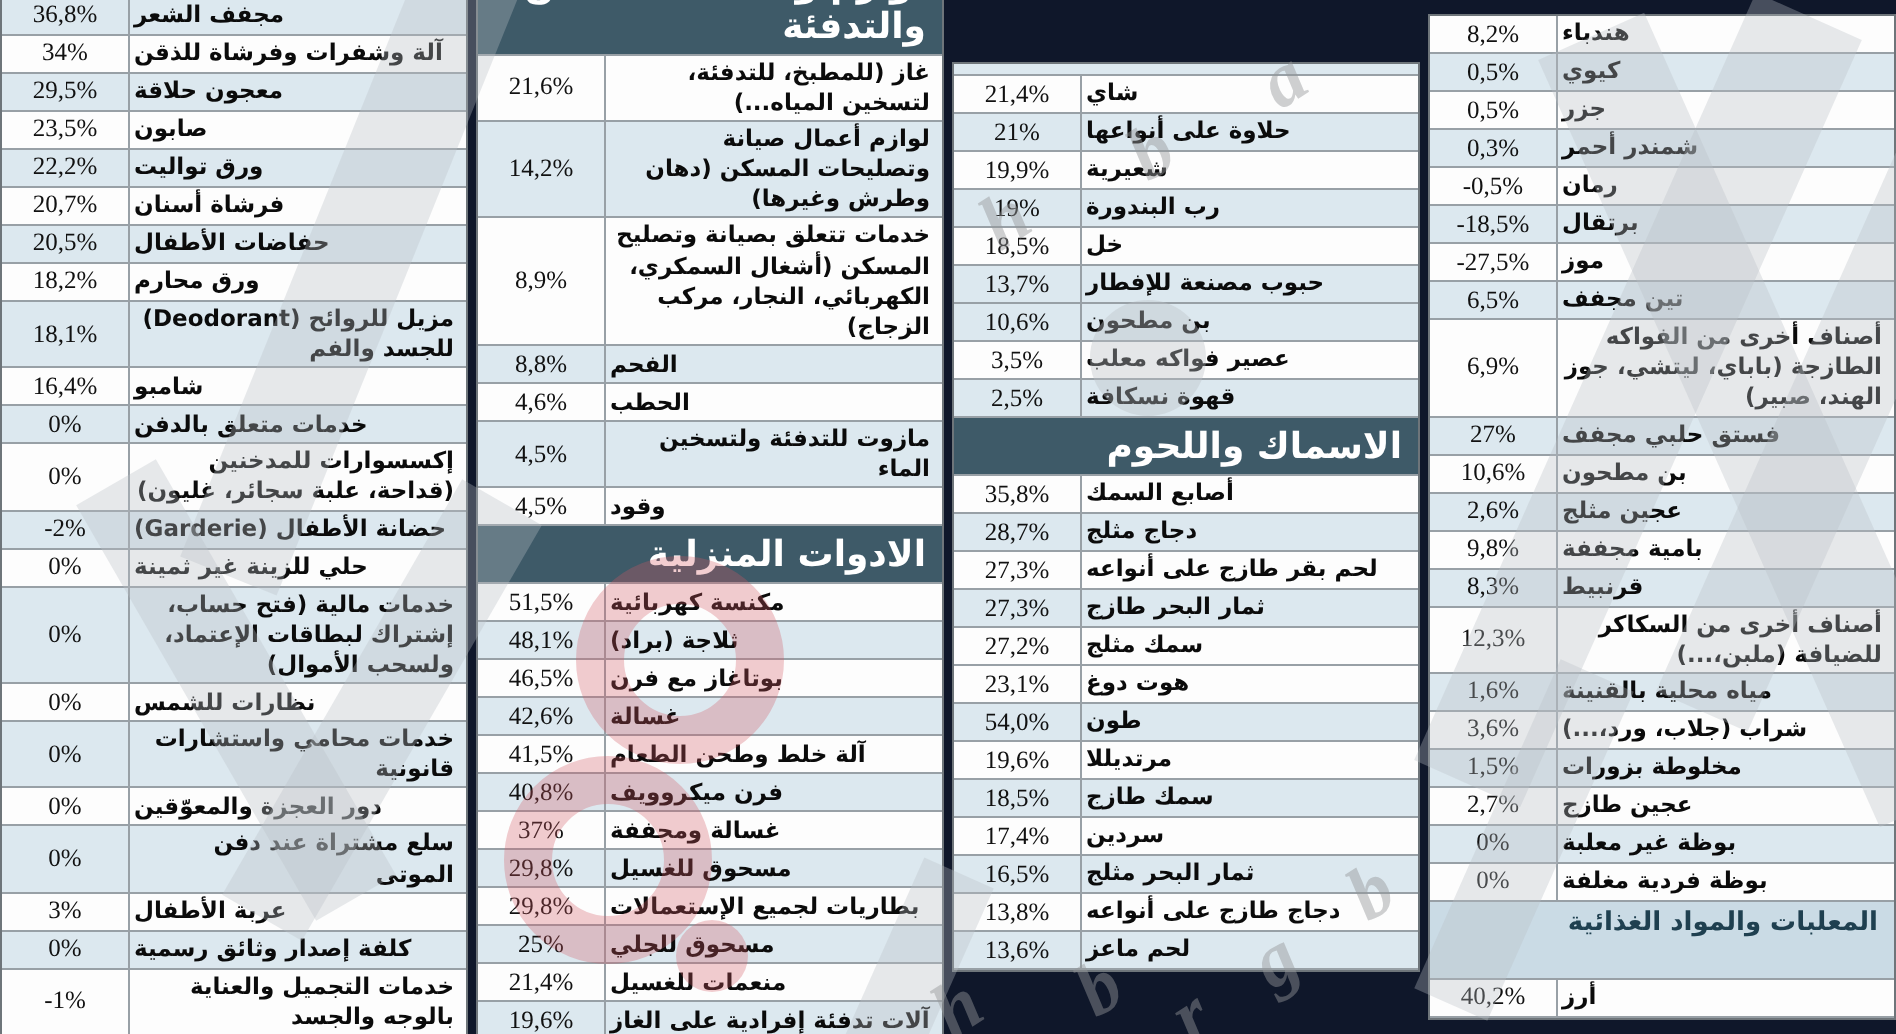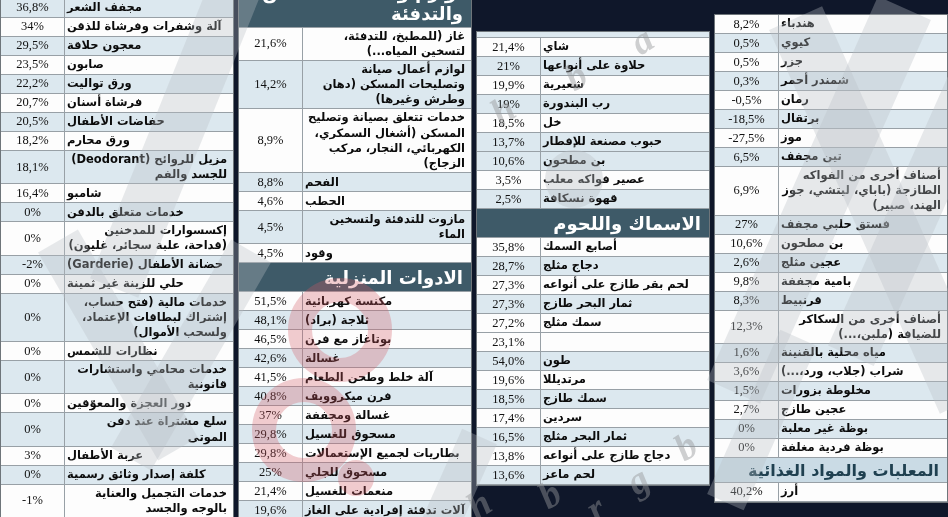--- a/index.html
+++ b/index.html
@@ -8,22 +8,22 @@
     --row-light:#dce8ef; --row-white:#fdfdfd;
     --border:#98a0a6; --outer:#6e757a;
   }
   *{box-sizing:border-box;margin:0;padding:0}
   body{background:#ececec;font-family:"DejaVu Sans",sans-serif}
   .page{position:relative;width:948px;height:517px;overflow:hidden;background:#0f172a;
         display:flex;gap:4px;align-items:center}
   .col{width:234px;flex:0 0 234px;border:1px solid var(--outer);background:#fff}
   .hdr{background:var(--header-bg);color:var(--header-text);font-weight:bold;font-size:18px;
        text-align:right;direction:rtl;padding:4px 8px 3px;min-height:21px;border-bottom:1px solid var(--border)}
-  .subhdr{background:var(--subheader-bg);color:var(--subheader-text);font-weight:bold;font-size:16px;
-       text-align:right;direction:rtl;padding:3px 8px 2px;min-height:19px;border-bottom:1px solid var(--border)}
+  .subhdr{background:var(--subheader-bg);color:var(--subheader-text);font-weight:bold;font-size:13px;
+       text-align:right;direction:rtl;padding:3px 8px 20px;min-height:19px;border-bottom:1px solid var(--border)}
   .row{display:flex;align-items:stretch;min-height:19px;border-bottom:1px solid var(--border)}
   .row.l{background:var(--row-light)} .row.w{background:var(--row-white)}
   .row.partial{height:6px;min-height:6px;overflow:hidden}
   .val{width:64px;flex:0 0 64px;border-right:1px solid var(--border);
        display:flex;align-items:center;justify-content:center;
        font-family:"Liberation Serif",serif;font-size:12.5px;color:#111}
   .lbl{flex:1;direction:rtl;text-align:right;display:flex;align-items:center;justify-content:flex-end;
        font-weight:bold;font-size:11.5px;line-height:1.32;color:#0b0b0b;padding:1px 6px 1px 2px}
   
   .wm{position:absolute;inset:0;pointer-events:none;z-index:5}
@@ -281,20 +281,21 @@
       <div class="row l">
         <div class="val">27,3%</div>
         <div class="lbl">ثمار البحر طازج</div>
       </div>
       <div class="row w">
         <div class="val">27,2%</div>
         <div class="lbl">سمك مثلج</div>
       </div>
       <div class="row w">
         <div class="val">23,1%</div>
+        <div class="lbl">هوت دوغ</div>
       </div>
       <div class="row l">
         <div class="val">54,0%</div>
         <div class="lbl">طون</div>
       </div>
       <div class="row w">
         <div class="val">19,6%</div>
         <div class="lbl">مرتديللا</div>
       </div>
       <div class="row l">

